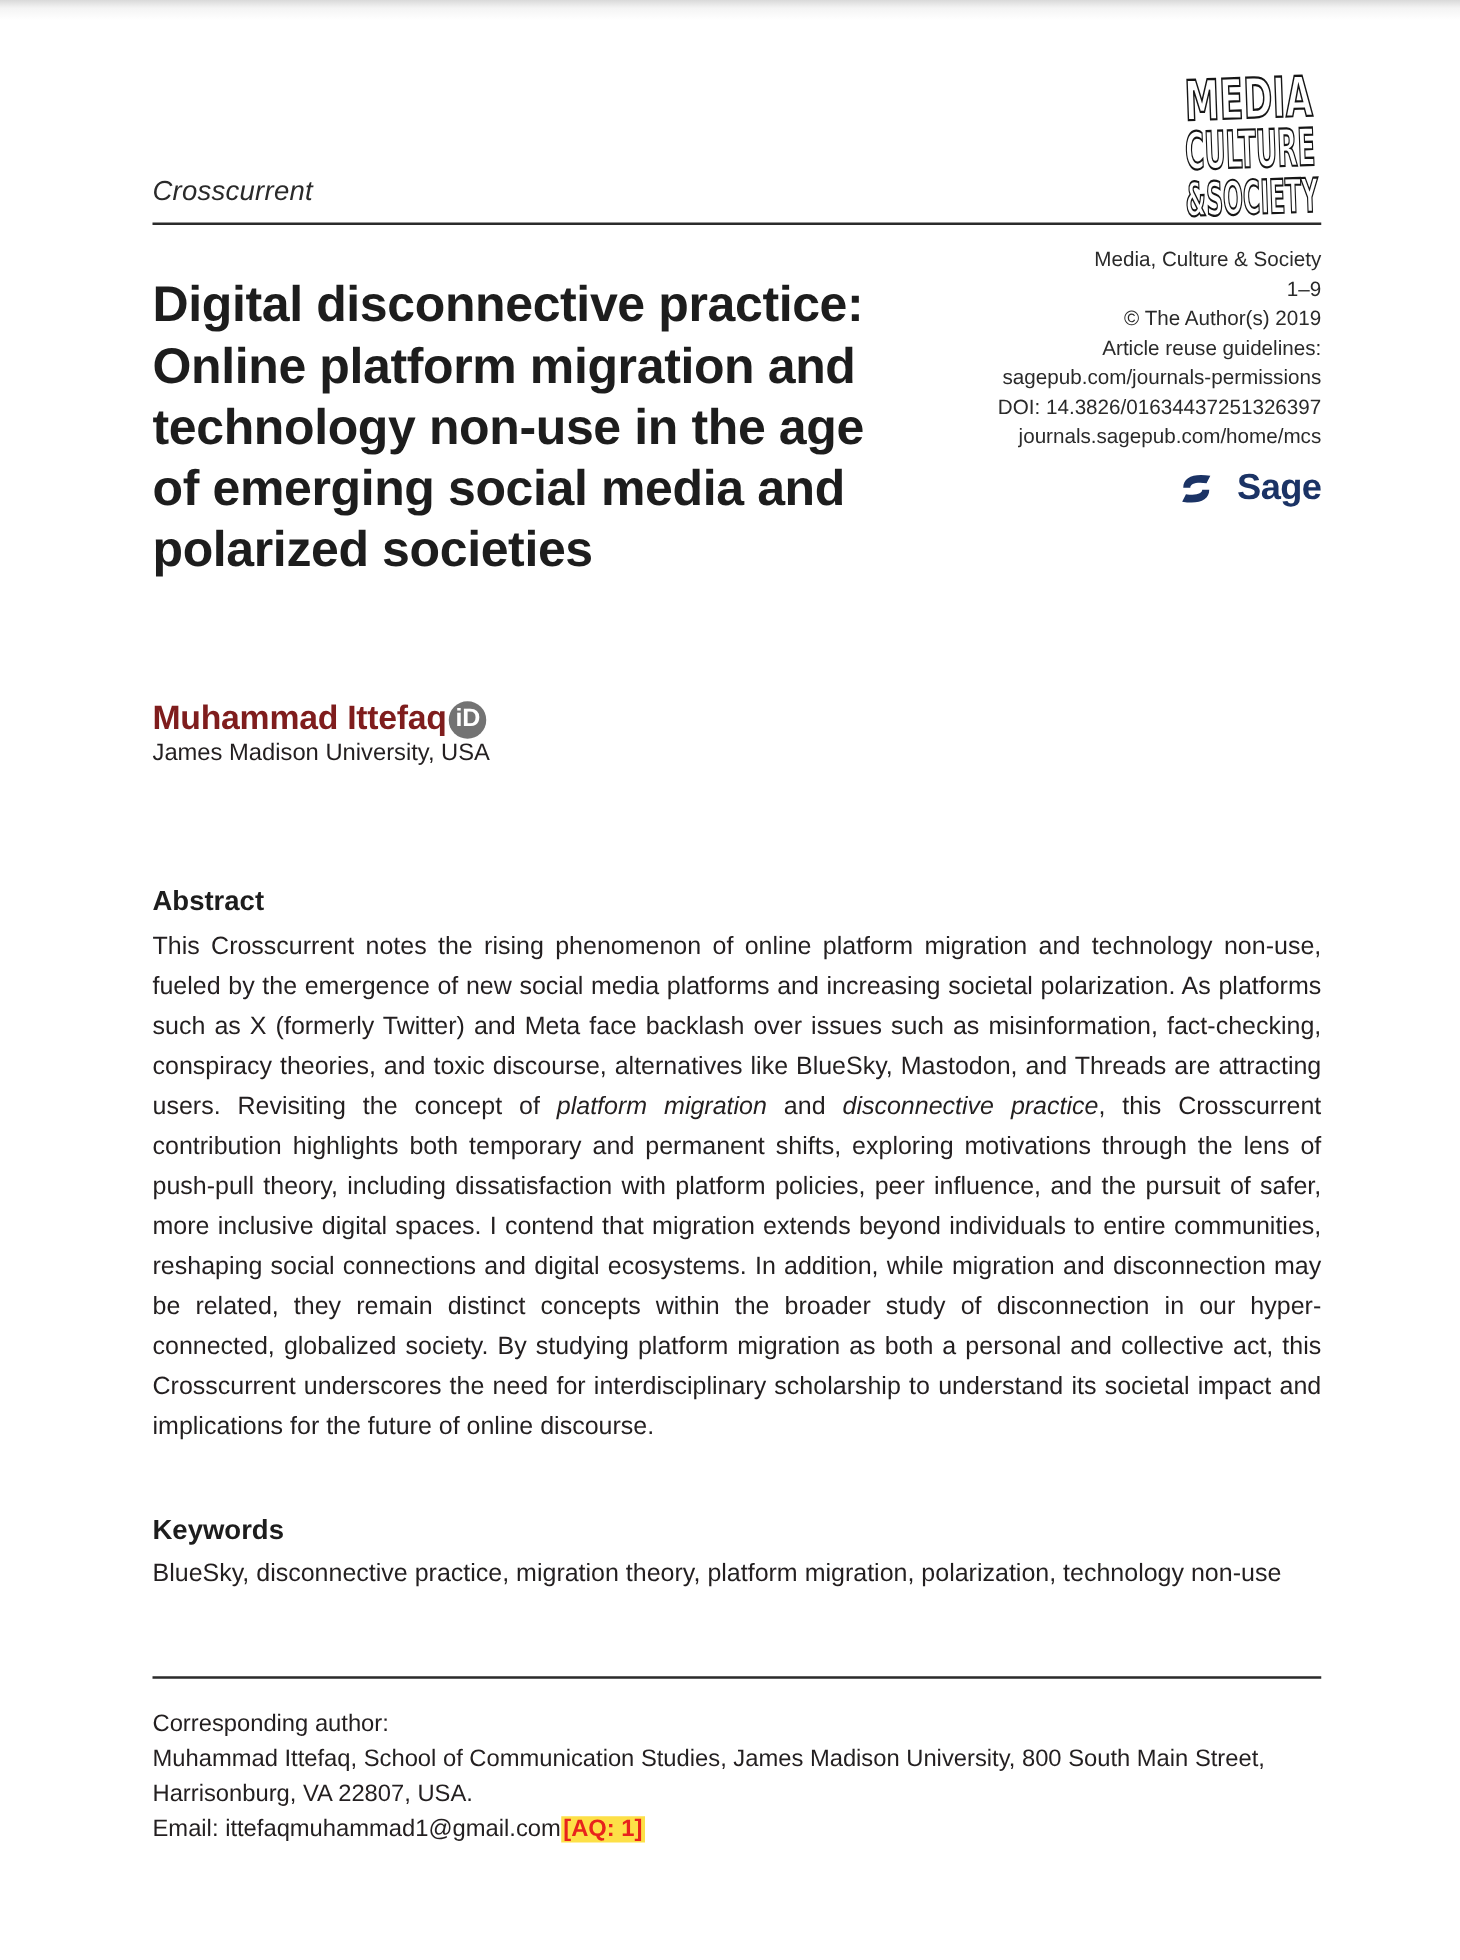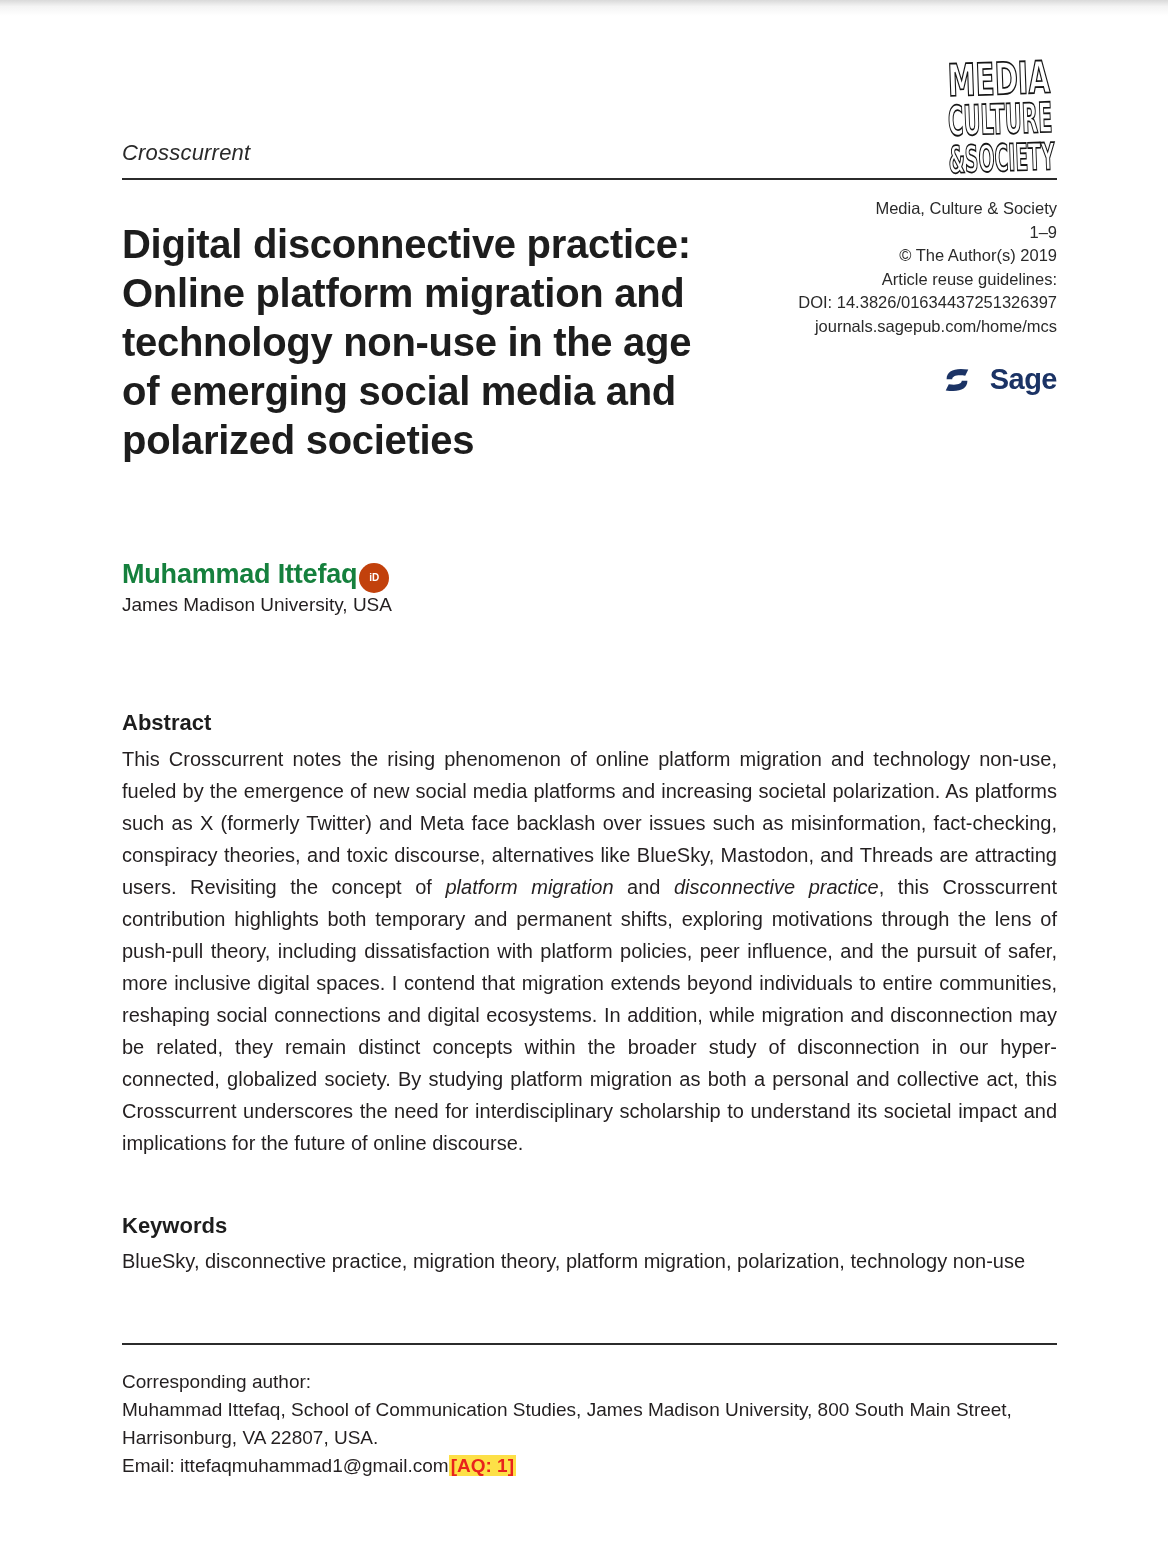--- a/index.html
+++ b/index.html
@@ -59,44 +59,44 @@
     font-size: 16.5px;
     line-height: 23.5px;
     color: #2a2a2a;
   }
   .info-col .link { color: #2a2a2a; text-decoration: none; }
   .sage-row {
     display: flex;
     justify-content: flex-end;
     align-items: center;
     gap: 20px;
-    margin-top: 27px;
+    margin-top: 14px;
   }
   .sage-mark { width: 26px; height: 30px; display: block; }
   .sage-word {
     font-size: 29px;
     font-weight: bold;
     color: #1b3365;
     letter-spacing: -0.5px;
   }
   
   .author-block { margin-top: 94px; }
   .author-name {
     font-size: 27px;
     font-weight: bold;
-    color: #15803d;
+    color: #7f1d1d;
     letter-spacing: -0.2px;
   }
   .orcid {
     display: inline-flex;
     width: 30px; height: 30px;
     border-radius: 50%;
-    background: #c2410c;
+    background: #737373;
     color: #ffffff;
-    font-size: 10px;
+    font-size: 20px;
     font-weight: bold;
     align-items: center;
     justify-content: center;
     vertical-align: 2px;
     margin-left: 2px;
     cursor: pointer;
   }
   .affiliation { font-size: 19px; margin-top: 1px; }
   
   .abstract-block { margin-top: 94px; }
@@ -153,20 +153,21 @@
       <div class="article-title">Online platform migration and</div>
       <div class="article-title">technology non-use in the age</div>
       <div class="article-title">of emerging social media and</div>
       <div class="article-title">polarized societies</div>
     </div>
     <div class="info-col">
       <div>Media, Culture &amp; Society</div>
       <div>1–9</div>
       <div>© The Author(s) 2019</div>
       <div>Article reuse guidelines:</div>
+      <div class="link">sagepub.com/journals-permissions</div>
       <div>DOI: 14.3826/01634437251326397</div>
       <div class="link">journals.sagepub.com/home/mcs</div>
       <div class="sage-row">
         <svg class="sage-mark" viewBox="0 0 30 32" xmlns="http://www.w3.org/2000/svg" aria-hidden="true">
           <path d="M3 15 C3 5 13 1.5 28 4 L24.5 11 C15 9.5 9.5 11.5 9.5 15 Z" fill="#1b3365"></path>
           <path d="M27 17 C27 27 17 30.5 2 28 L5.5 21 C15 22.5 20.5 20.5 20.5 17 Z" fill="#1b3365"></path>
         </svg>
         <span class="sage-word">Sage</span>
       </div>
     </div>

